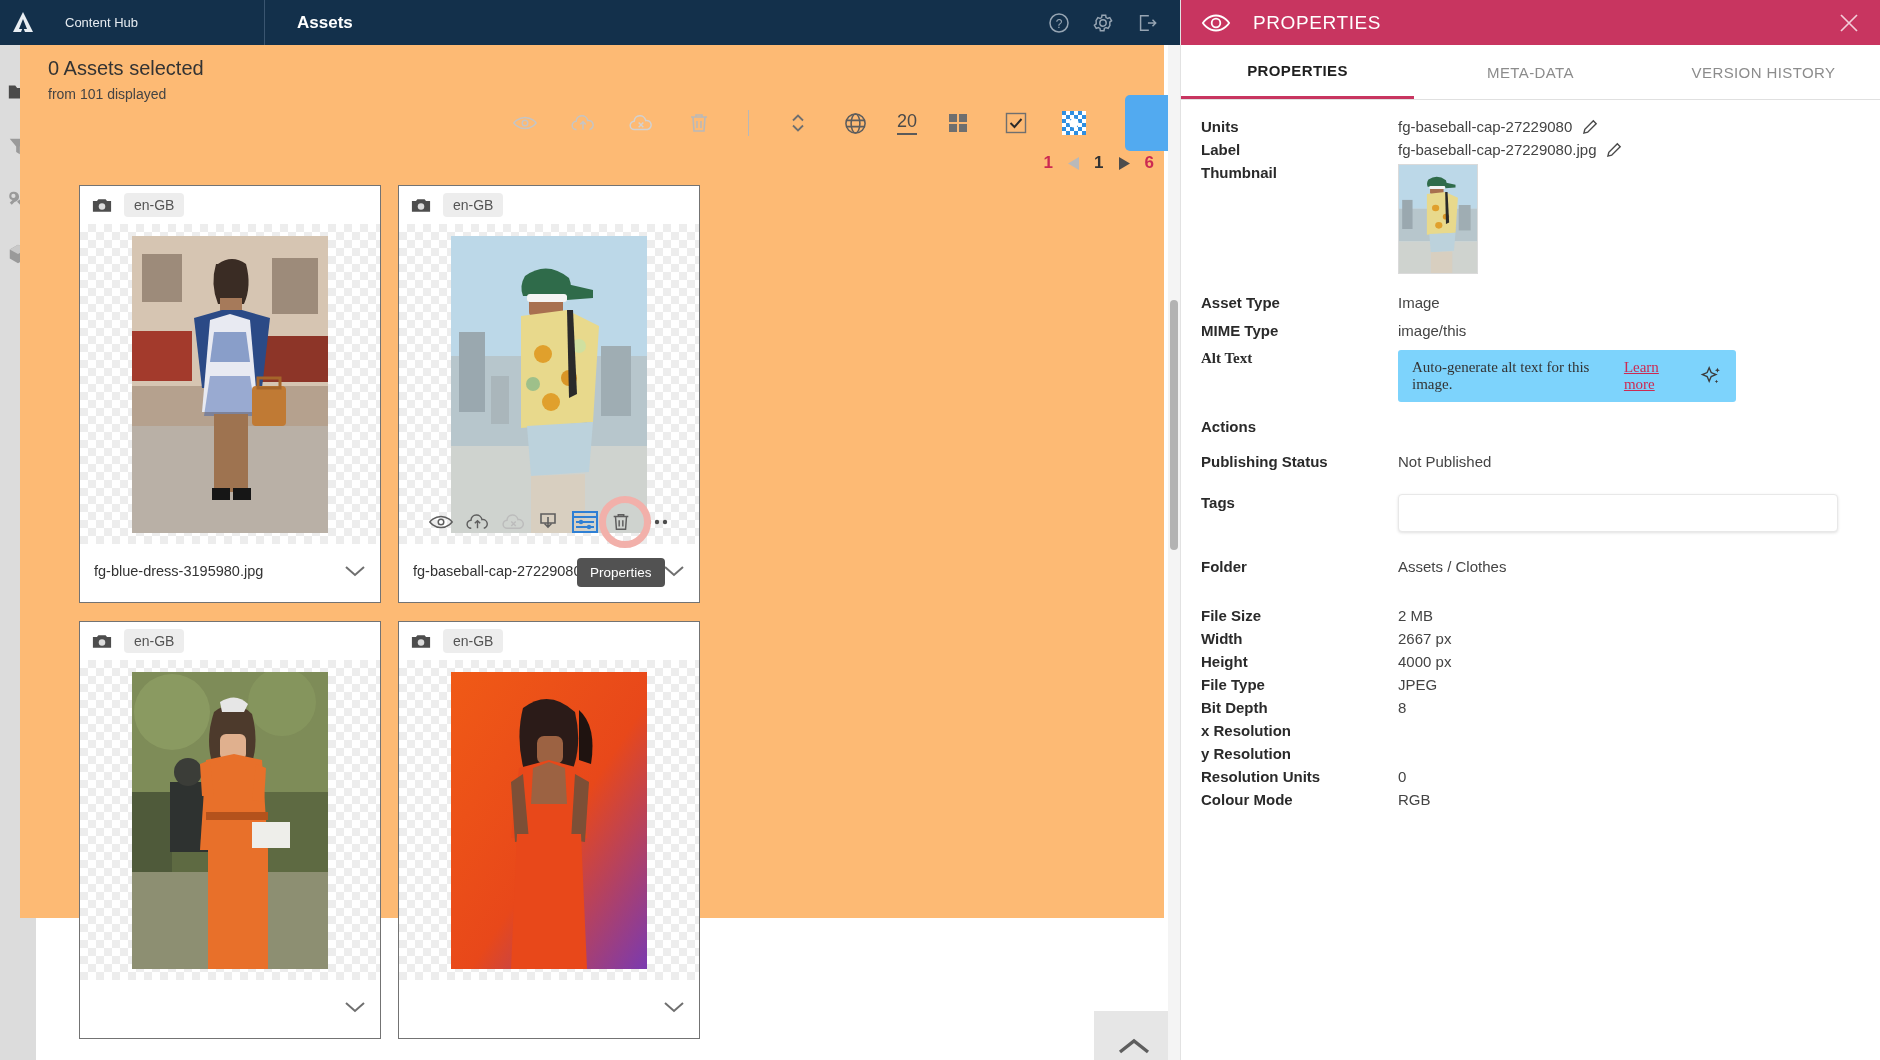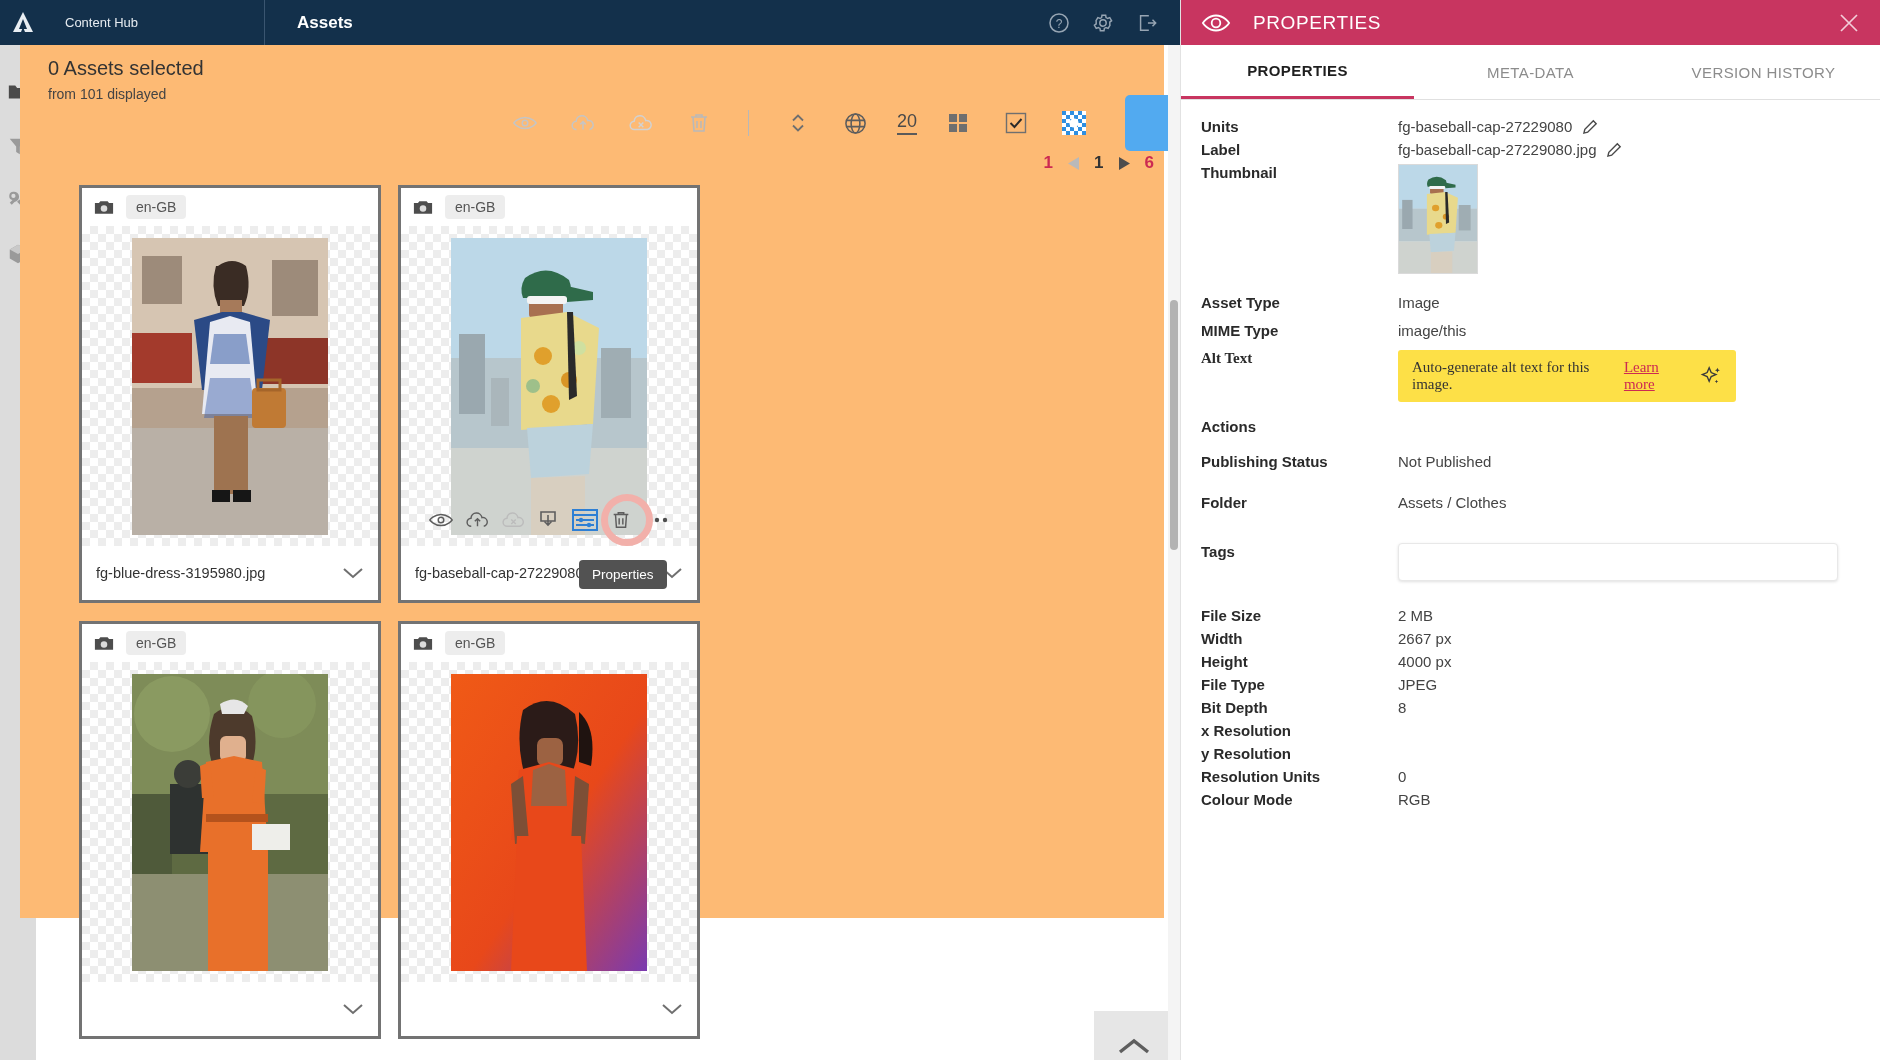--- a/index.html
+++ b/index.html
@@ -70,21 +70,21 @@
   .pg-accent { color: #cc2a52; font-weight: bold; cursor: pointer; }
   .pg-cur { color: #333; font-weight: bold; }
   .pg-arrow { cursor: pointer; display: flex; }
 
   
   .grid {
     position: absolute; top: 140px; left: 12px; width: 1118px; height: 875px;
     overflow: hidden;
   }
   .card {
-    position: absolute; width: 302px; border: 3px solid #737373; background: #fff;
+    position: absolute; width: 302px; border: 1px solid #737373; background: #fff;
   }
   .card-head { height: 38px; display: flex; align-items: center; padding-left: 12px; gap: 12px; }
   .lang-badge {
     background: #ededed; color: #555; font-size: 14px; border-radius: 4px; padding: 4px 10px;
   }
   .thumb-wrap {
     height: 320px; display: flex; align-items: center; justify-content: center;
     background-image:
       linear-gradient(45deg, #ededed 25%, transparent 25%),
       linear-gradient(-45deg, #ededed 25%, transparent 25%),
@@ -153,21 +153,21 @@
 
   .prop-body { padding: 18px 20px 0 20px; }
   .prow { display: flex; align-items: flex-start; margin-bottom: 11px; }
   .plabel { width: 197px; font-size: 15px; color: #2a2a2a; font-weight: bold; flex: none; }
   .pval { font-size: 15px; color: #444; display: flex; align-items: center; gap: 10px; }
   .pencil { cursor: pointer; display: flex; }
   .thumb-prev {
     width: 80px; height: 110px; border: 1px solid #dadada; overflow: hidden;
   }
   .alt-box {
-    background: #fde047; border-radius: 3px; padding: 9px 14px;
+    background: #7dd3fc; border-radius: 3px; padding: 9px 14px;
     display: flex; align-items: center; gap: 14px; font-size: 15px; color: #333;
     width: 338px;
   }
   .alt-link { color: #cc2a52; text-decoration: underline; cursor: pointer; }
   .act-btn {
     background: #454545; color: #fff; border: none; border-radius: 4px;
     font-size: 13.5px; padding: 9px 12px; cursor: pointer;
     display: inline-flex; align-items: center; gap: 7px;
     font-family: "Liberation Sans", sans-serif;
   }
@@ -684,30 +684,30 @@
 
     <div class="prow" style="margin-bottom:18px;flex-direction:column;">
       <div class="plabel">Actions</div>
     </div>
 
     <div class="prow" style="margin-bottom:24px;">
       <div class="plabel">Publishing Status</div>
       <div class="pval">Not Published</div>
     </div>
 
+    <div class="prow" style="margin-bottom:26px;">
+      <div class="plabel">Tags</div>
+      <input class="tags-input" value="" style="">
+    </div>
+
     <div class="prow" style="margin-bottom:32px;">
       <div class="plabel">Folder</div>
       <div class="pval">Assets / Clothes</div>
     </div>
 
-    <div class="prow" style="margin-bottom:26px;">
-      <div class="plabel">Tags</div>
-      <input class="tags-input" value="" style="">
-    </div>
-
     <div class="prow tight">
       <div class="plabel">File Size</div>
       <div class="pval">2 MB</div>
     </div>
     <div class="prow tight">
       <div class="plabel">Width</div>
       <div class="pval">2667 px</div>
     </div>
     <div class="prow tight">
       <div class="plabel">Height</div>

